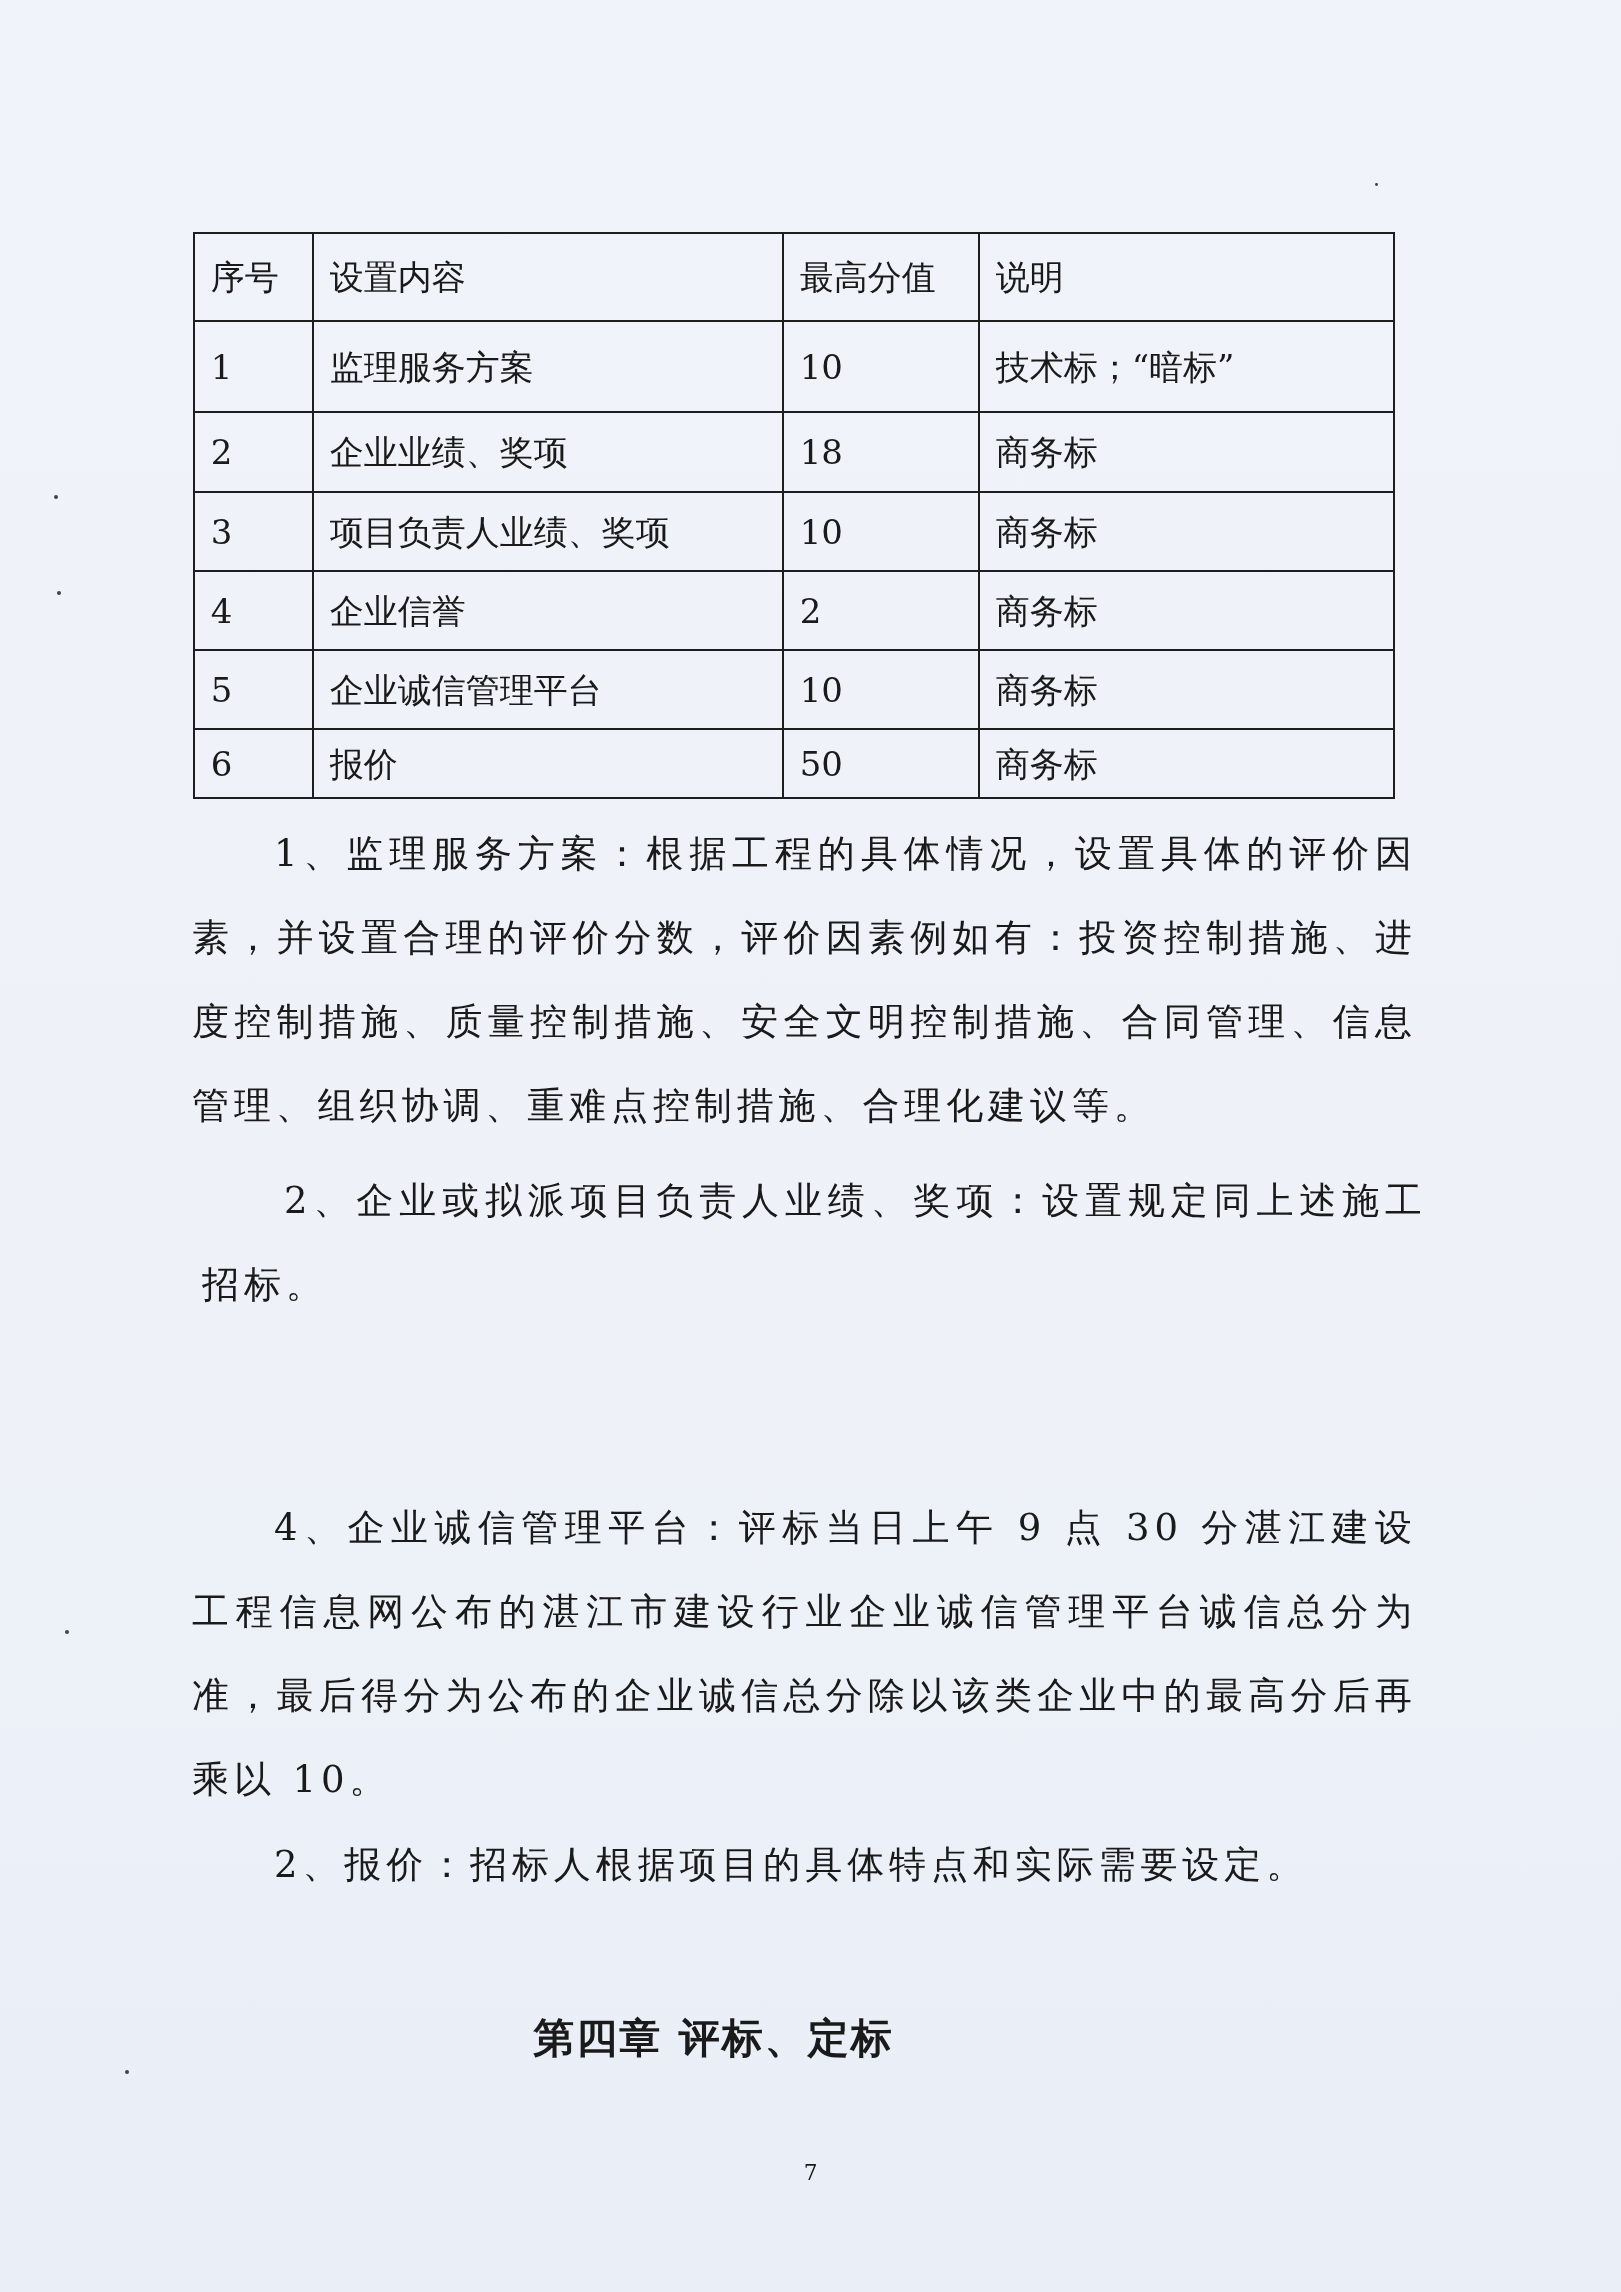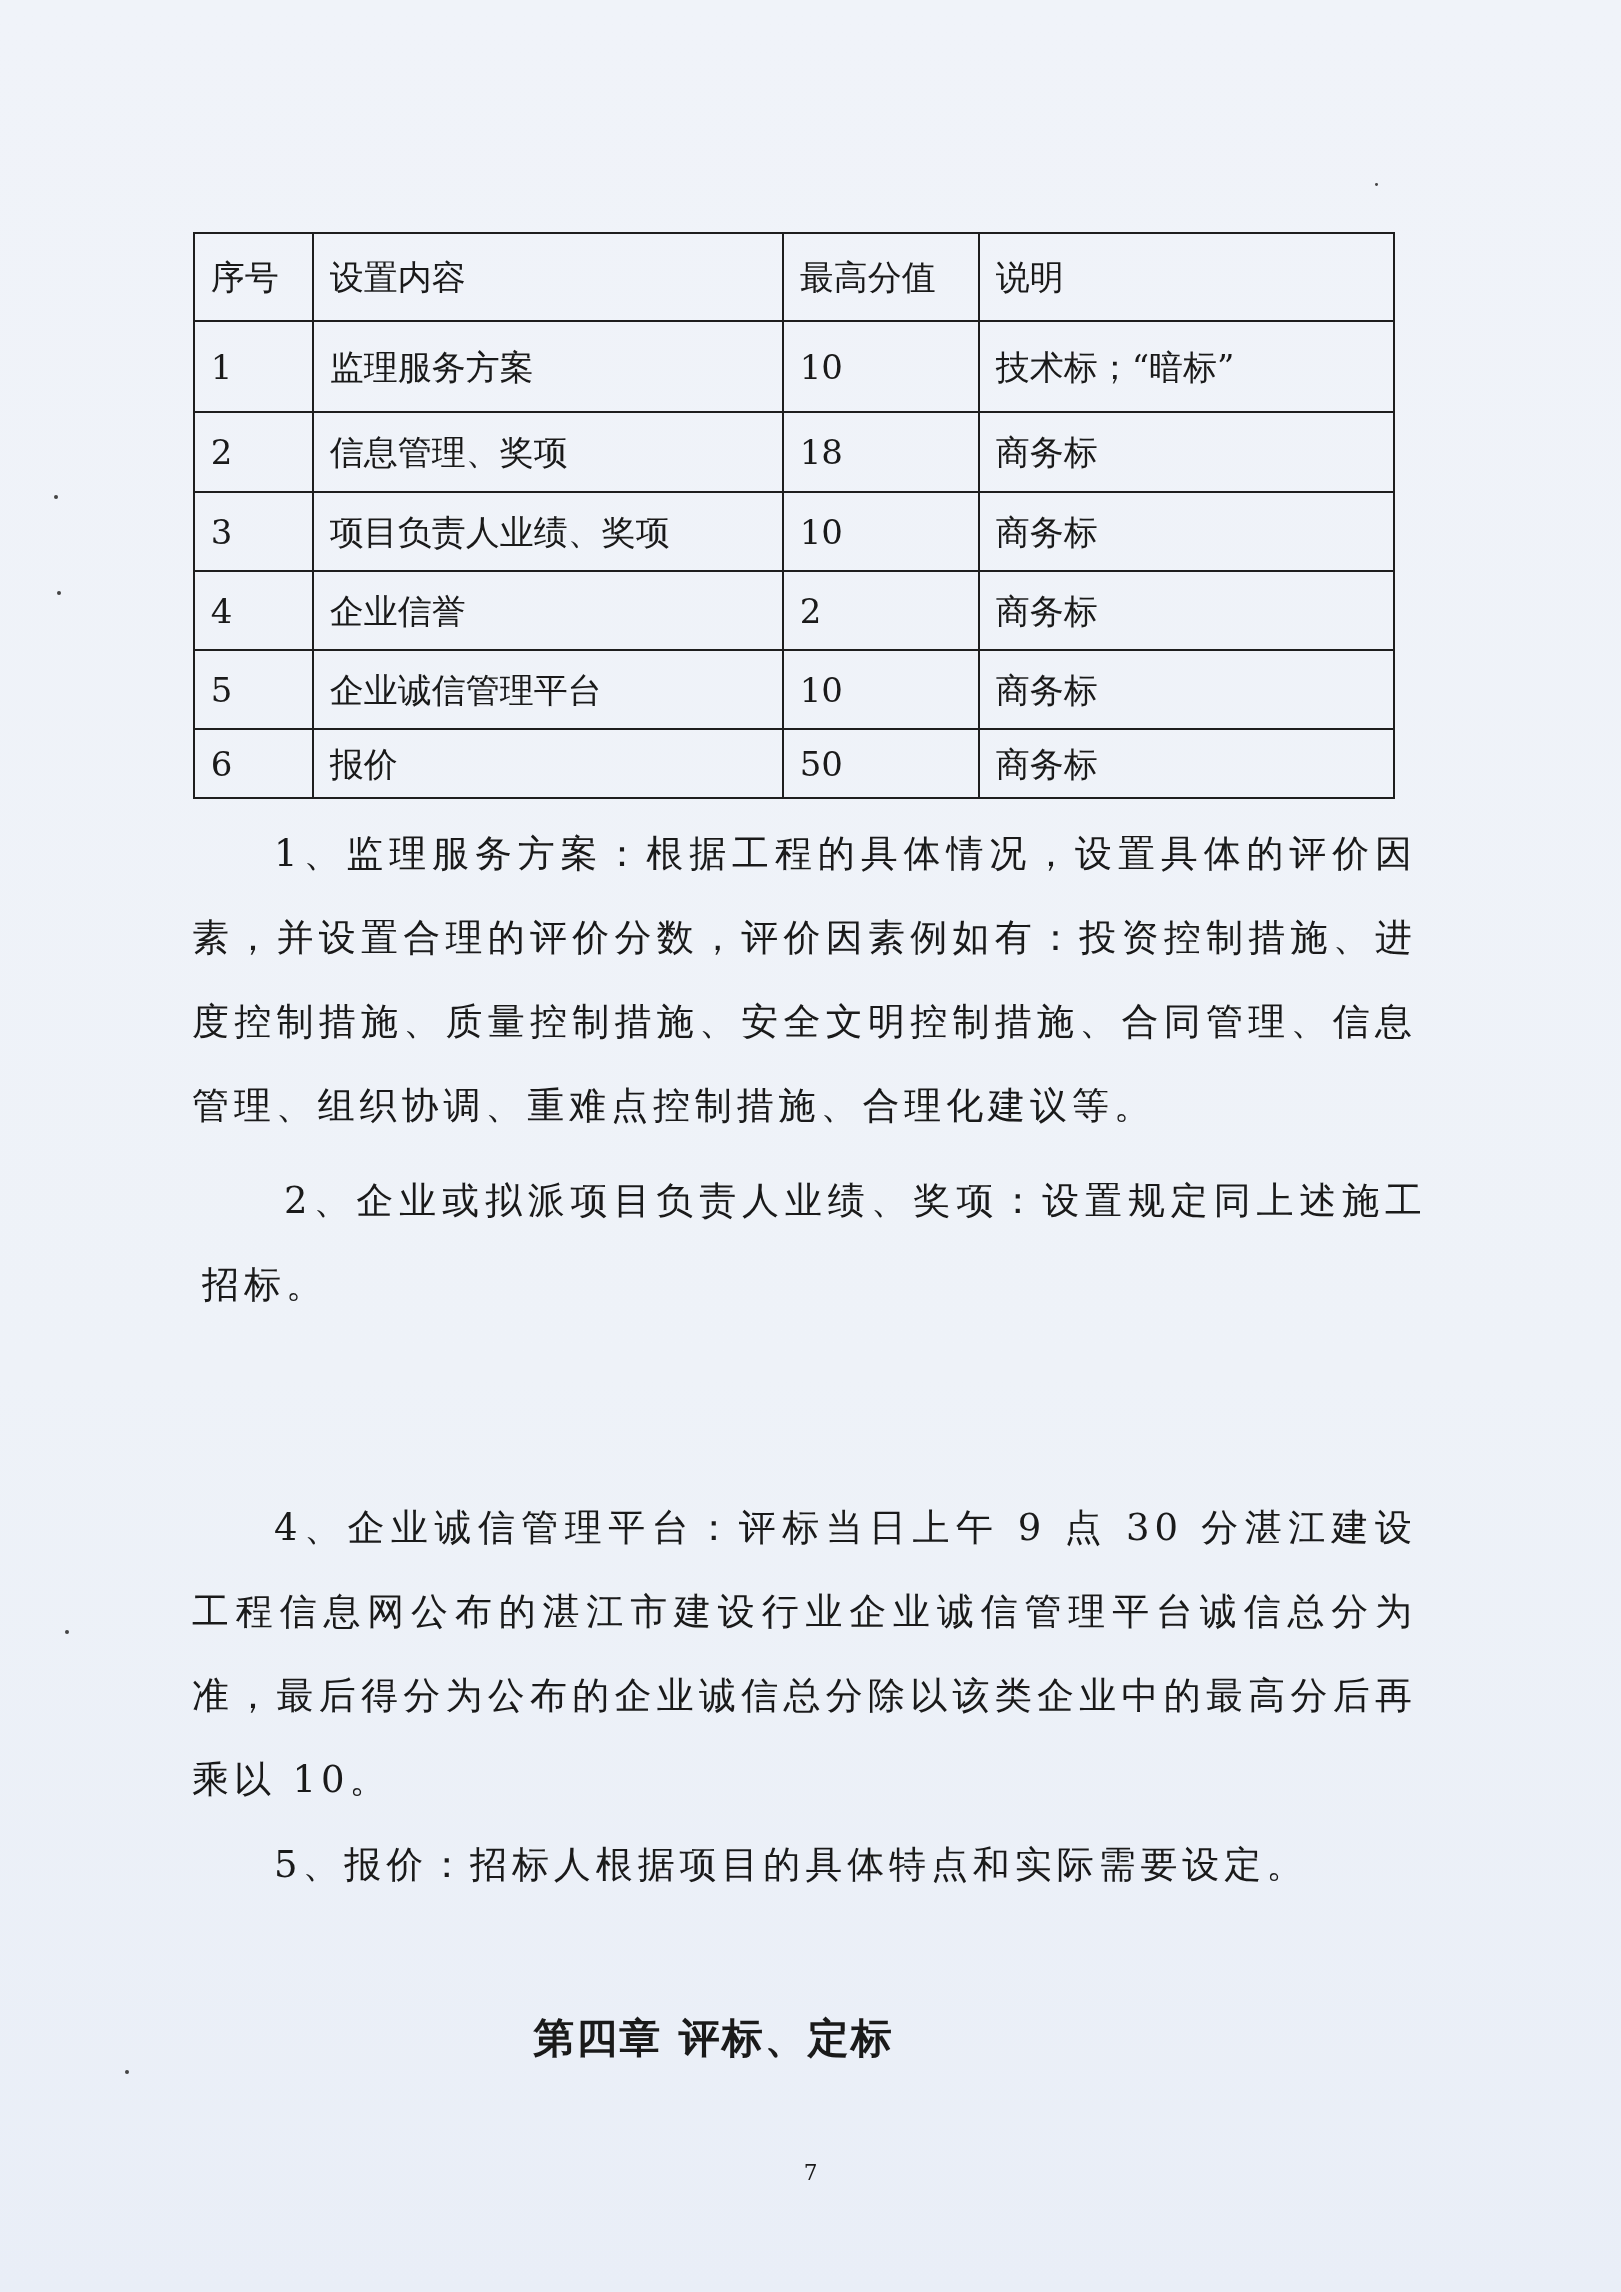--- a/index.html
+++ b/index.html
@@ -61,21 +61,21 @@
       <td>说明</td>
     </tr>
     <tr style="height:91px">
       <td>1</td>
       <td>监理服务方案</td>
       <td>10</td>
       <td>技术标；“暗标”</td>
     </tr>
     <tr style="height:80px">
       <td>2</td>
-      <td>信息管理、奖项</td>
+      <td>企业业绩、奖项</td>
       <td>18</td>
       <td>商务标</td>
     </tr>
     <tr style="height:79px">
       <td>3</td>
       <td>项目负责人业绩、奖项</td>
       <td>10</td>
       <td>商务标</td>
     </tr>
     <tr style="height:79px">
@@ -99,21 +99,21 @@
   </tbody>
     </table>
 
   <p class="para" style="top:812px;margin:0"><span class="indent"></span><span>1、监理服务方案：根据工程的具体情况，设置具体的评价因素，并设置合理的评价分数，评价因素例如有：投资控制措施、进度控制措施、质量控制措施、安全文明控制措施、合同管理、信息管理、组织协调、重难点控制措施、合理化建议等。</span></p>
 
   <p class="para" style="top:1149px;margin:10px"><span class="indent"></span><span>2、企业或拟派项目负责人业绩、奖项：设置规定同上述施工招标。</span></p>
 
 
   <p class="para" style="top:1486px;margin:0"><span class="indent"></span><span>4、企业诚信管理平台：评标当日上午 9 点 30 分湛江建设工程信息网公布的湛江市建设行业企业诚信管理平台诚信总分为准，最后得分为公布的企业诚信总分除以该类企业中的最高分后再乘以 10。</span></p>
 
-  <p class="para" style="top:1823px;margin:0"><span class="indent"></span><span>5、报价：招标人根据项目的具体特点和实际需要设定。</span></p>
+  <p class="para" style="top:1823px;margin:0"><span class="indent"></span><span>2、报价：招标人根据项目的具体特点和实际需要设定。</span></p>
 
   <div class="chapter">第四章 评标、定标</div>
   <div class="pageno">7</div>
 
   <span class="speck" style="left:54px;top:495px"></span>
   <span class="speck" style="left:57px;top:591px"></span>
   <span class="speck" style="left:65px;top:1630px"></span>
   <span class="speck" style="left:125px;top:2070px"></span>
   <span class="speck" style="left:1375px;top:183px;width:2.9px;height:2.9px"></span>
 </div>

